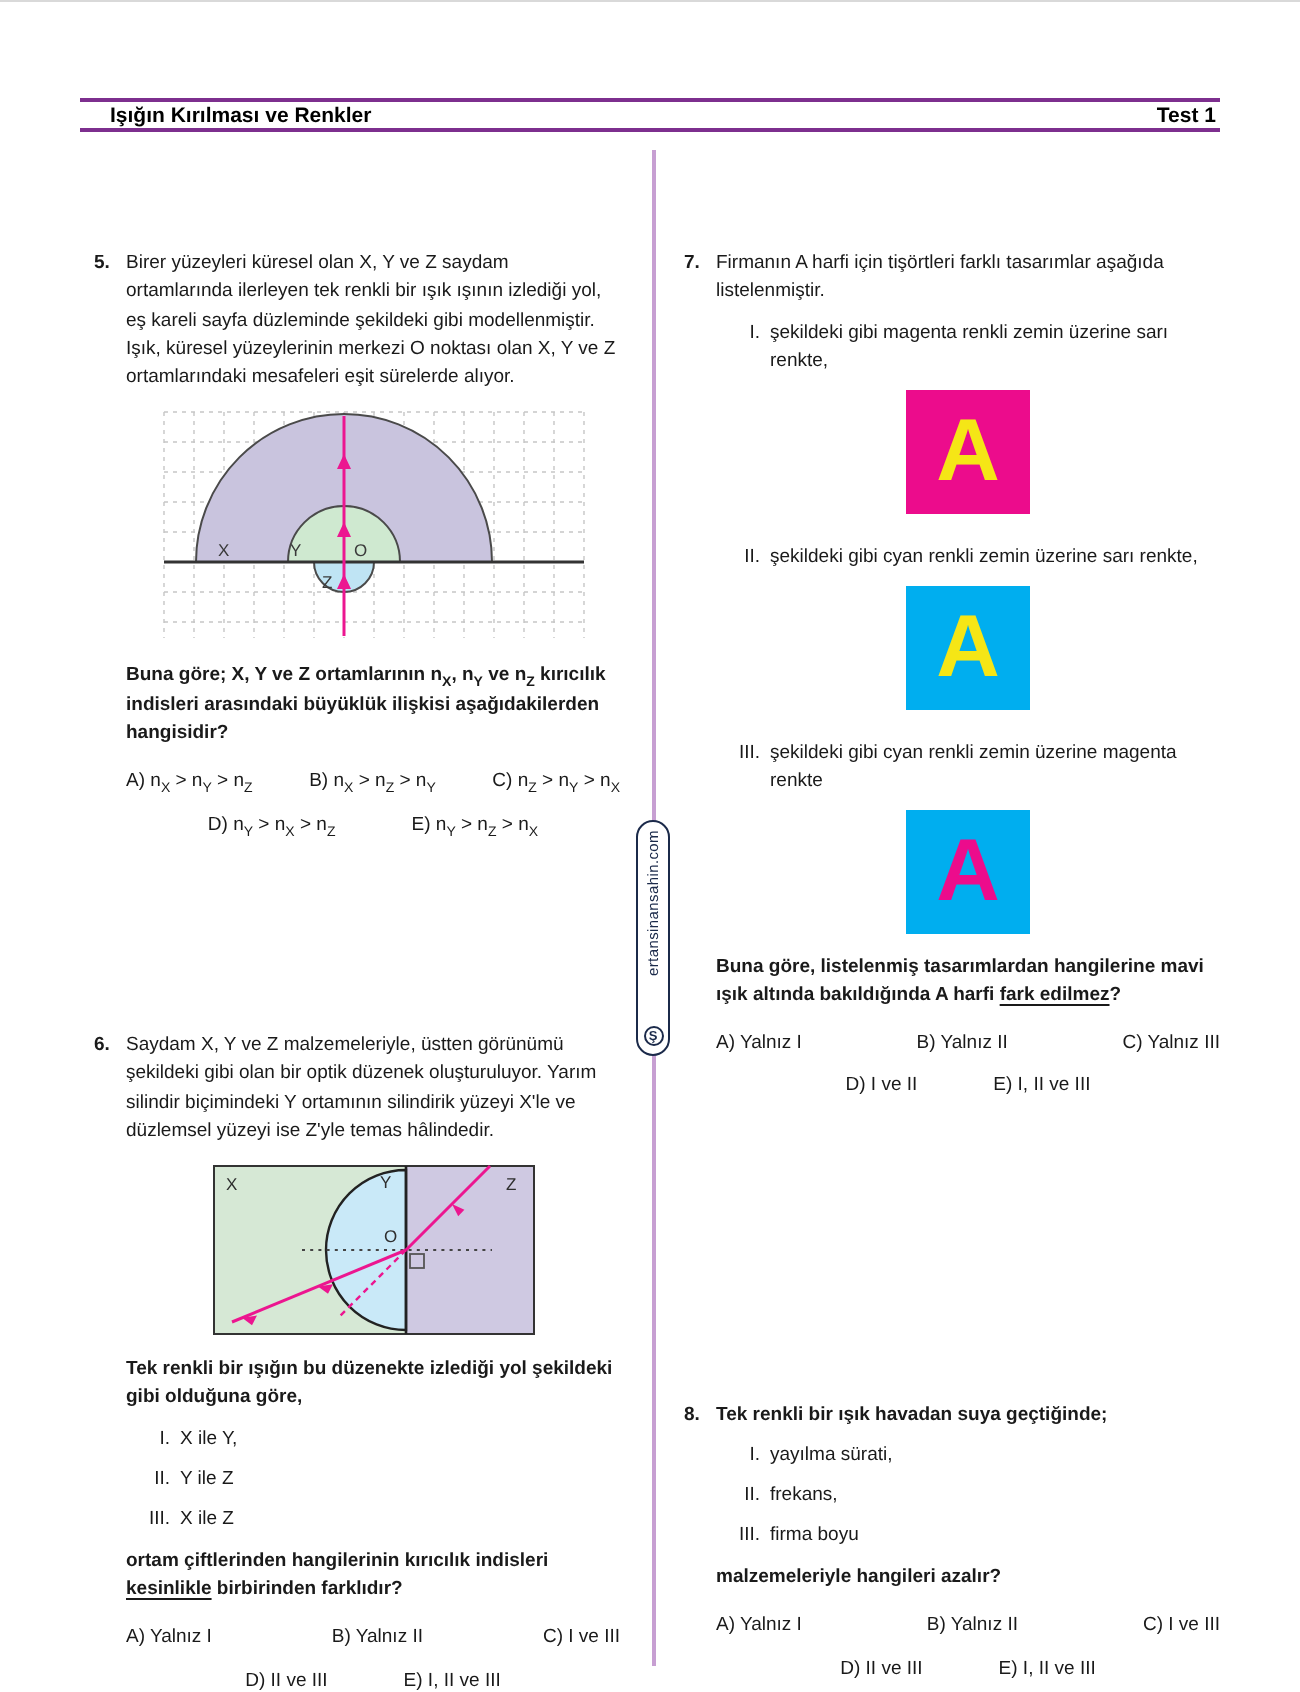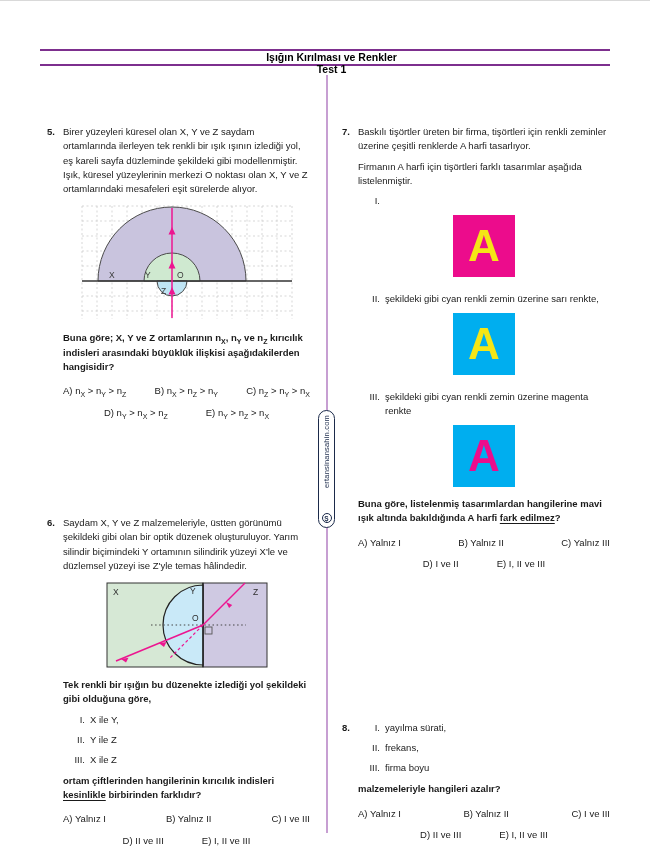--- a/index.html
+++ b/index.html
@@ -5,21 +5,21 @@
   html,body{margin:0;padding:0;}
   body{
     width:650px;height:846px;background:#ffffff;position:relative;overflow:hidden;
     font-family:"Liberation Sans","DejaVu Sans",sans-serif;color:#1a1a1a;
     border-top:1px solid #d9d9d9;box-sizing:border-box;
   }
   
   .header{
     margin:48px 40px 0;border-top:2px solid #7d2f8e;border-bottom:2px solid #7d2f8e;
     height:17px;display:flex;justify-content:space-between;align-items:center;
-    padding:0 2px 0 15px;box-sizing:border-box;flex-direction:column;
+    padding:0 2px 0 15px;box-sizing:border-box;
   }
   .header .title,.header .test-label{font-size:10.5px;font-weight:700;color:#000;}
   
   .content{position:relative;margin:23px 40px 0;min-height:760px;}
   .col-left{position:absolute;left:7px;top:0;width:263px;}
   .col-right{position:absolute;left:302px;top:0;width:268px;}
   .divider{position:absolute;left:286px;top:-14px;height:758px;width:1.5px;background:#c79fd2;}
   
   .wm-pill{
     position:absolute;left:278px;top:321px;width:17px;height:118px;background:#fff;
@@ -196,25 +196,25 @@
         </div>
       </div>
     </div>
   </div>
 
   <div class="col-right">
 
     <div class="question">
       <span class="q-num">7.</span>
       <div class="q-body">
-        <p class="q-text">Baskılı tişörtler üreten bir firma, tişörtleri için renkli zeminler üzerine çeşitli renklerde A harfi tasarlıyor.</p>
         <p class="q-text">Firmanın A harfi için tişörtleri farklı tasarımlar aşağıda listelenmiştir.</p>
 
         <div class="roman-item">
           <span class="roman-label">I.</span>
+          <span>şekildeki gibi magenta renkli zemin üzerine sarı renkte,</span>
         </div>
         <div class="tshirt-square" style="background-color: rgb(236, 12, 140);">
           <span class="tshirt-letter" style="color: rgb(245, 230, 22);">A</span>
         </div>
 
         <div class="roman-item q7-item">
           <span class="roman-label">II.</span>
           <span>şekildeki gibi cyan renkli zemin üzerine sarı renkte,</span>
         </div>
         <div class="tshirt-square" style="background-color: rgb(0, 174, 239);">
@@ -238,20 +238,21 @@
         <div class="opt-row center">
           <span class="opt">D) I ve II</span>
           <span class="opt">E) I, II ve III</span>
         </div>
       </div>
     </div>
 
     <div class="question mt-q8">
       <span class="q-num">8.</span>
       <div class="q-body">
+        <p class="q-text bold" style="margin-bottom:2px">Tek renkli bir ışık havadan suya geçtiğinde;</p>
         <div class="roman-item">
           <span class="roman-label">I.</span>
           <span>yayılma sürati,</span>
         </div>
         <div class="roman-item">
           <span class="roman-label">II.</span>
           <span>frekans,</span>
         </div>
         <div class="roman-item">
           <span class="roman-label">III.</span>

